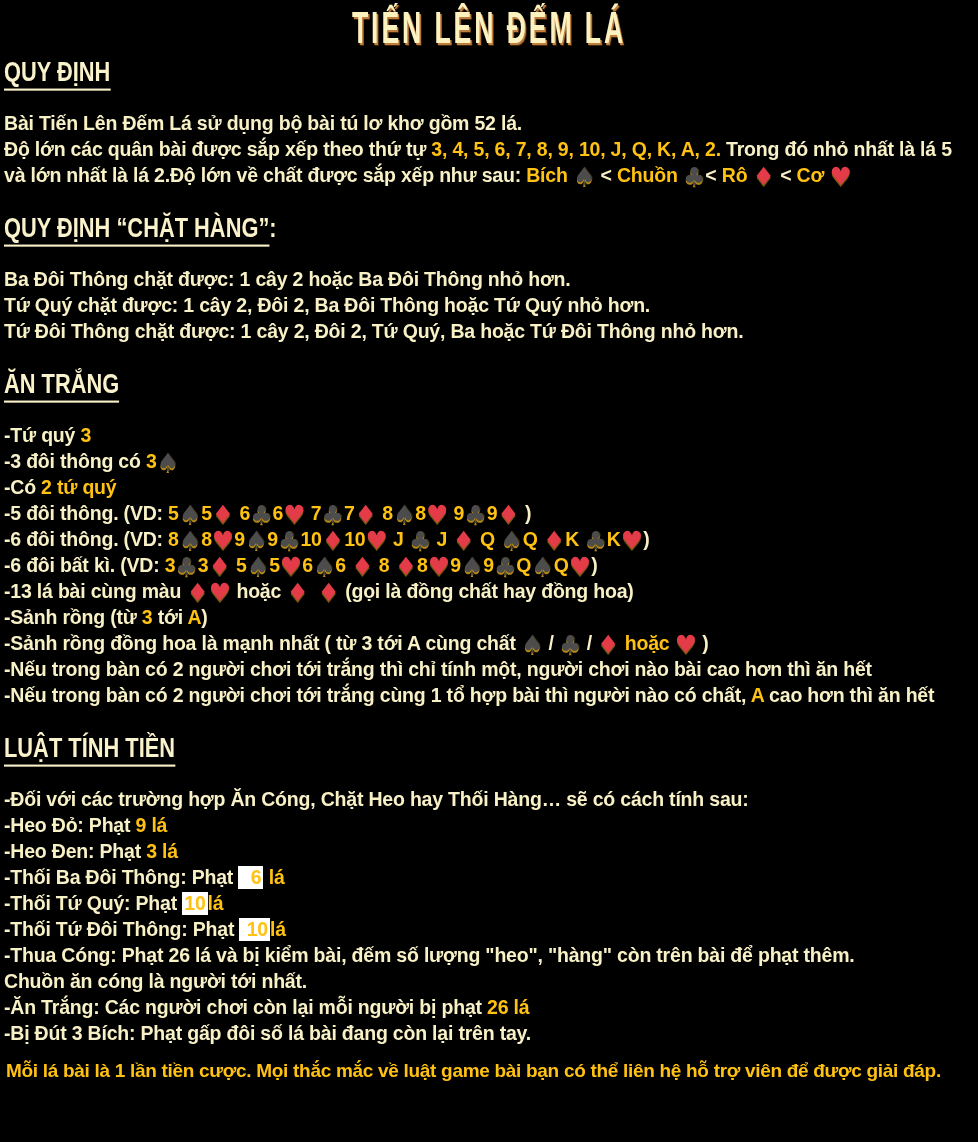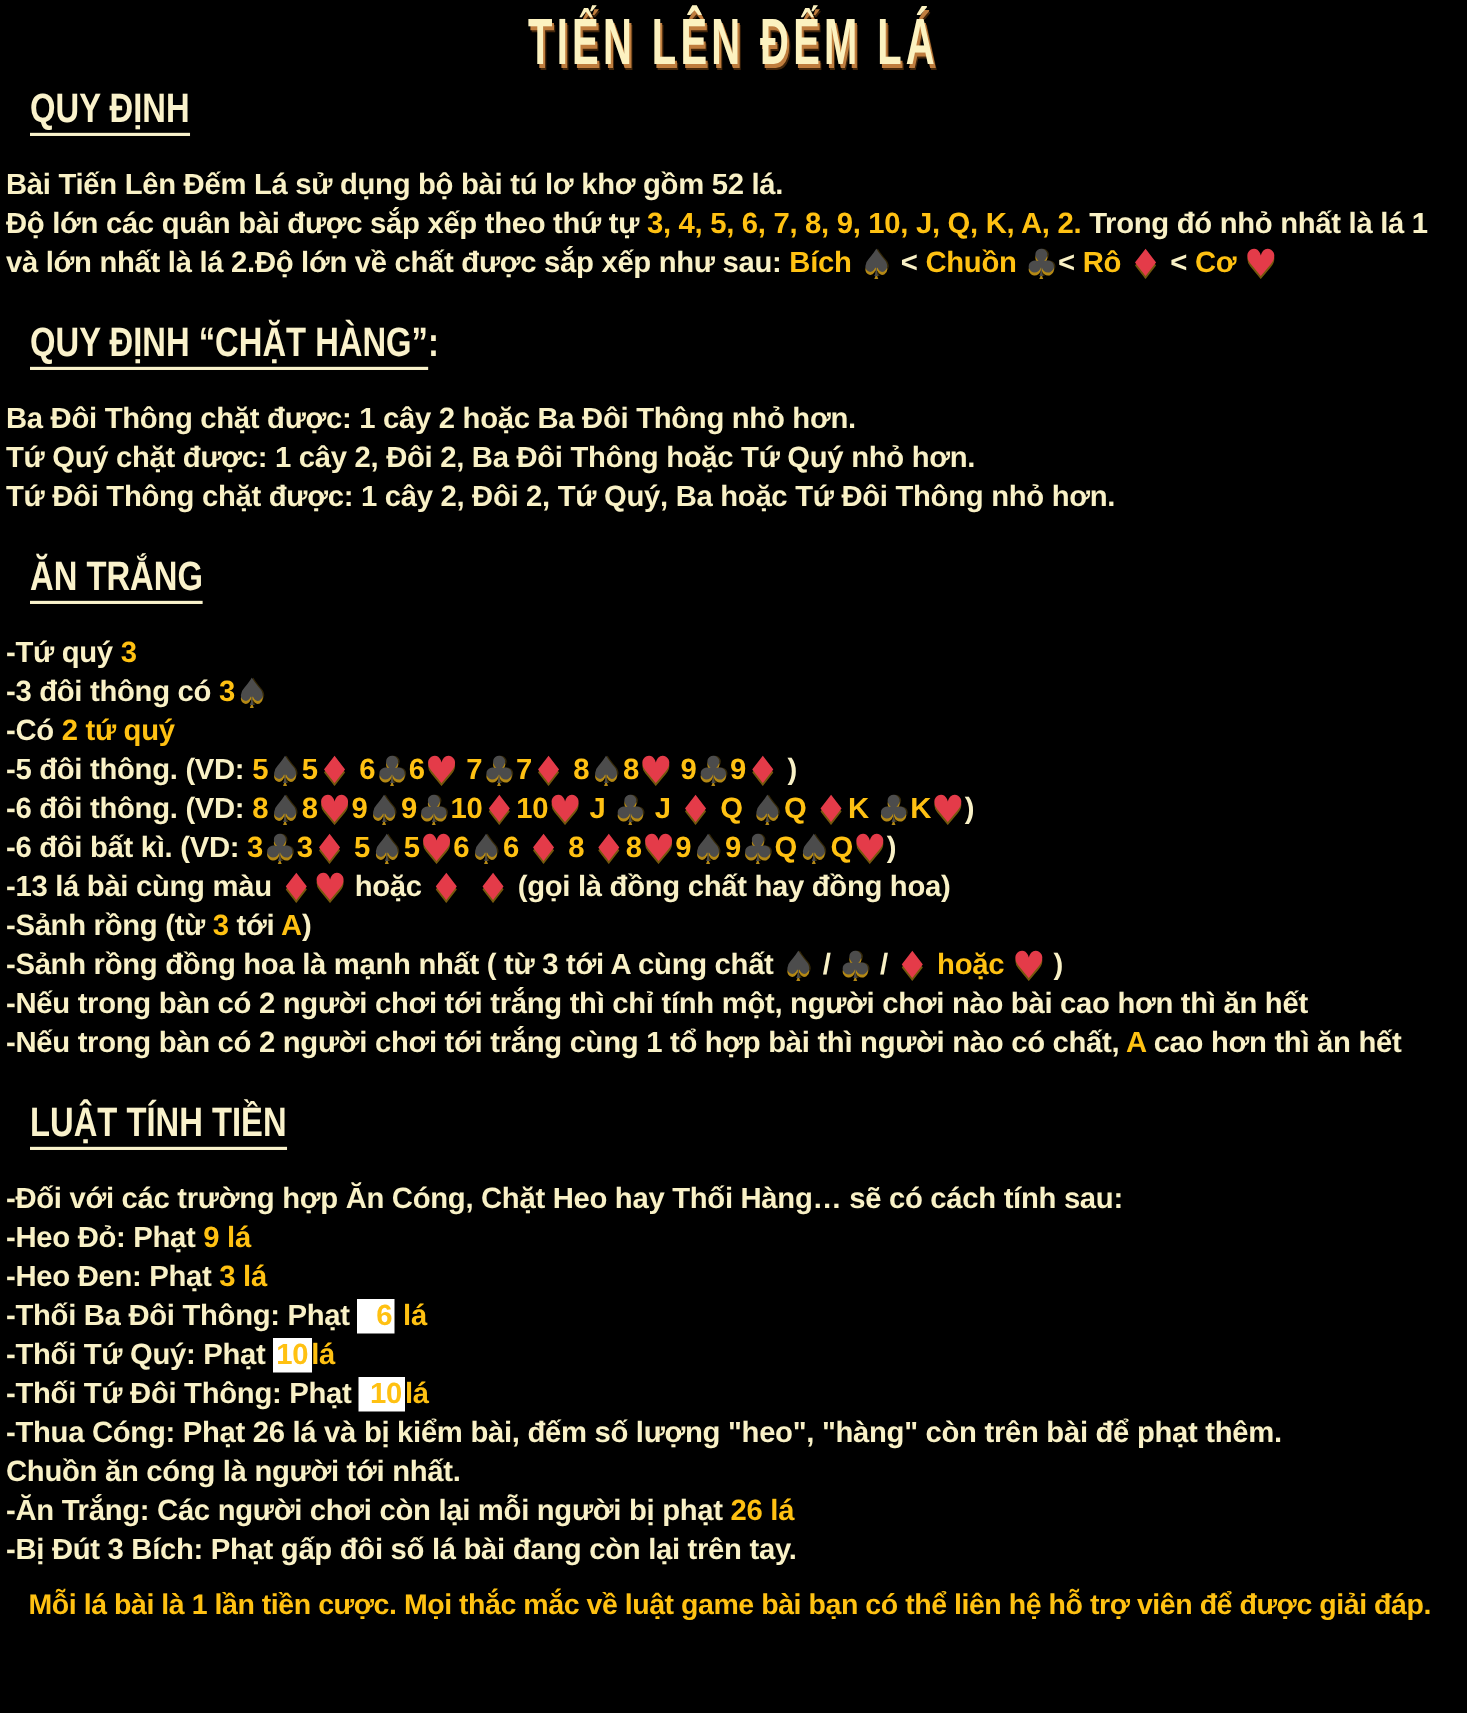--- a/index.html
+++ b/index.html
@@ -21,21 +21,21 @@
     color:#fcf2c0;
     text-shadow:2px 2px 0 #bf7d3e, 3px 3px 0 rgba(120,70,20,.55);
     transform:scale(0.72,1.18);
     transform-origin:center top;
     white-space:nowrap;
   }
 
   
   .section{margin-top:24px;padding-left:4px;}
   .section:first-of-type{margin-top:0;}
-  .heading-row{height:32px;margin-bottom:22px;margin-left:16px;}
+  .heading-row{height:32px;margin-bottom:22px;}
   .heading{
     display:inline-block;margin:0;
     font-size:26px;font-weight:700;
     color:#faf2cb;
     transform:scale(0.84,1.05);
     transform-origin:left top;
     white-space:nowrap;
   }
   .heading .hu{border-bottom:2px solid #faf2cb;padding-bottom:1px;}
   .heading .hs{border-bottom:none;}
@@ -65,37 +65,37 @@
   .hl-box{
     background:#ffffff;
     display:inline-block;
     padding:0 2px;
     line-height:23px;
     color:#ffc112;
   }
 
   
   .footer{
-    margin-top:12px;padding-left:19px;
+    margin-top:12px;padding-left:6px;
     font-size:19px;line-height:26px;
     letter-spacing:-0.3px;
     color:#ffc112;
     white-space:nowrap;
   }
 </style>
 </head>
 <body>
 
 <div class="page">
   <h1 class="title">TIẾN LÊN ĐẾM LÁ</h1>
   <main id="sections">
       <section class="section">
         <div class="heading-row"><h2 class="heading"><span class="hu">QUY ĐỊNH</span></h2></div>
         <div class="line"><span class="t-body">Bài Tiến Lên Đếm Lá sử dụng bộ bài tú lơ khơ gồm 52 lá.</span></div>
-        <div class="line"><span class="t-body">Độ lớn các quân bài được sắp xếp theo thứ tự </span><span class="t-gold">3, 4, 5, 6, 7, 8, 9, 10, J, Q, K, A, 2.</span><span class="t-body"> Trong đó nhỏ nhất là lá 1</span></div>
+        <div class="line"><span class="t-body">Độ lớn các quân bài được sắp xếp theo thứ tự </span><span class="t-gold">3, 4, 5, 6, 7, 8, 9, 10, J, Q, K, A, 2.</span><span class="t-body"> Trong đó nhỏ nhất là lá 5</span></div>
         <div class="line"><span class="t-body">và lớn nhất là lá 2.Độ lớn về chất được sắp xếp như sau: </span><span class="t-gold">Bích </span><span class="suit s-black">♠</span><span class="t-body"> &lt; </span><span class="t-gold">Chuồn </span><span class="suit s-black">♣</span><span class="t-body">&lt; </span><span class="t-gold">Rô </span><span class="suit s-red">♦</span><span class="t-body"> &lt; </span><span class="t-gold">Cơ </span><span class="suit s-red">♥</span></div>
       </section>
       <section class="section">
         <div class="heading-row"><h2 class="heading"><span class="hu">QUY ĐỊNH “CHẶT HÀNG”</span><span class="hs">:</span></h2></div>
         <div class="line"><span class="t-body">Ba Đôi Thông chặt được: 1 cây 2 hoặc Ba Đôi Thông nhỏ hơn.</span></div>
         <div class="line"><span class="t-body">Tứ Quý chặt được: 1 cây 2, Đôi 2, Ba Đôi Thông hoặc Tứ Quý nhỏ hơn.</span></div>
         <div class="line"><span class="t-body">Tứ Đôi Thông chặt được: 1 cây 2, Đôi 2, Tứ Quý, Ba hoặc Tứ Đôi Thông nhỏ hơn.</span></div>
       </section>
       <section class="section">
         <div class="heading-row"><h2 class="heading"><span class="hu">ĂN TRẮNG</span></h2></div>

